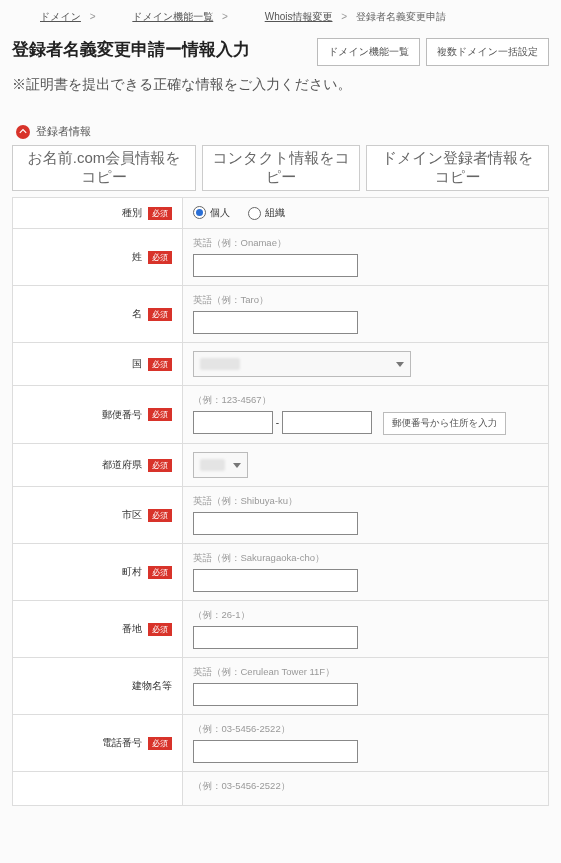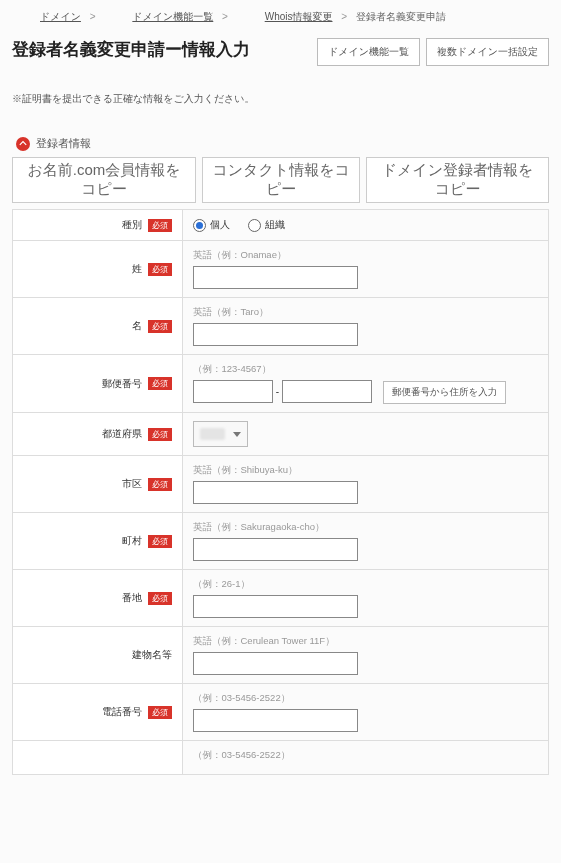--- a/index.html
+++ b/index.html
@@ -7,28 +7,28 @@
     font-family: "Meiryo", "Hiragino Sans", sans-serif;
     background: #fbfbfb;
     color: #333;
     font-size: 11px;
     width: 561px;
   }
   .page { padding: 10px 12px 14px; }
   .breadcrumb { font-size: 10px; color: #666; margin-bottom: 14px; }
   .breadcrumb a { color: #555; text-decoration: underline; cursor: pointer; margin-left: 28px; }
   .breadcrumb .sep { margin: 0 6px; color: #999; }
-  .header-row { display: flex; align-items: flex-start; justify-content: space-between; margin-bottom: 26px; }
+  .header-row { display: flex; align-items: flex-start; justify-content: space-between; margin-bottom: 10px; }
   .page-title { font-size: 17px; font-weight: bold; color: #222; }
   .header-buttons { display: flex; gap: 6px; }
   .header-buttons button {
     background: #fff; border: 1px solid #bbb; font-size: 10px;
     padding: 6px 10px; cursor: pointer; color: #555;
   }
-  .note { font-size: 10px; color: #555; margin-bottom: 14px; }
+  .note { font-size: 14px; color: #555; margin-bottom: 14px; }
 
   .target-box { border: 1px solid #ddd; }
   .target-head {
     background: #eee; padding: 8px 10px; font-size: 11px; font-weight: bold; color: #333;
     border-bottom: 1px solid #ddd;
   }
   .target-body { padding: 14px 12px 26px; }
   .blur-block {
     width: 95px; height: 14px; background: #e8e8e8;
     border-radius: 2px; filter: blur(1px);
@@ -132,21 +132,21 @@
     <button>コンタクト情報をコピー</button>
     <button>ドメイン登録者情報をコピー</button>
   </div>
 
   <table class="form-table">
     <tbody>
         <tr>
       <td><span>種別</span><span class="req">必須</span></td>
       <td>
         <div class="radio-group">
-          <label style="display:flex;align-items:flex-end;cursor:pointer;">
+          <label style="display:flex;align-items:flex-start;cursor:pointer;">
             <span class="radio checked"></span>
             <span>個人</span>
           </label>
           <label style="display:flex;align-items:center;cursor:pointer;">
             <span class="radio"></span>
             <span>組織</span>
           </label>
         </div>
       </td>
     </tr>
@@ -158,20 +158,29 @@
       </td>
     </tr>
     <tr>
       <td><span>名</span><span class="req">必須</span></td>
       <td>
         <span class="hint">英語（例：Taro）</span>
         <input class="text-input w1" style="">
       </td>
     </tr>
     <tr>
+      <td><span>国</span><span class="req">必須</span></td>
+      <td>
+        <div class="select-box w-country">
+          <span class="blur-sm"></span>
+              <span class="caret"></span>
+        </div>
+      </td>
+    </tr>
+    <tr>
       <td><span>郵便番号</span><span class="req">必須</span></td>
       <td>
         <span class="hint">（例：123-4567）</span>
         <input class="text-input w-zip1" style="">
         <span> - </span>
         <input class="text-input w-zip2" style="">
         &nbsp;&nbsp;
         <button class="small-btn">郵便番号から住所を入力</button>
       </td>
     </tr>

